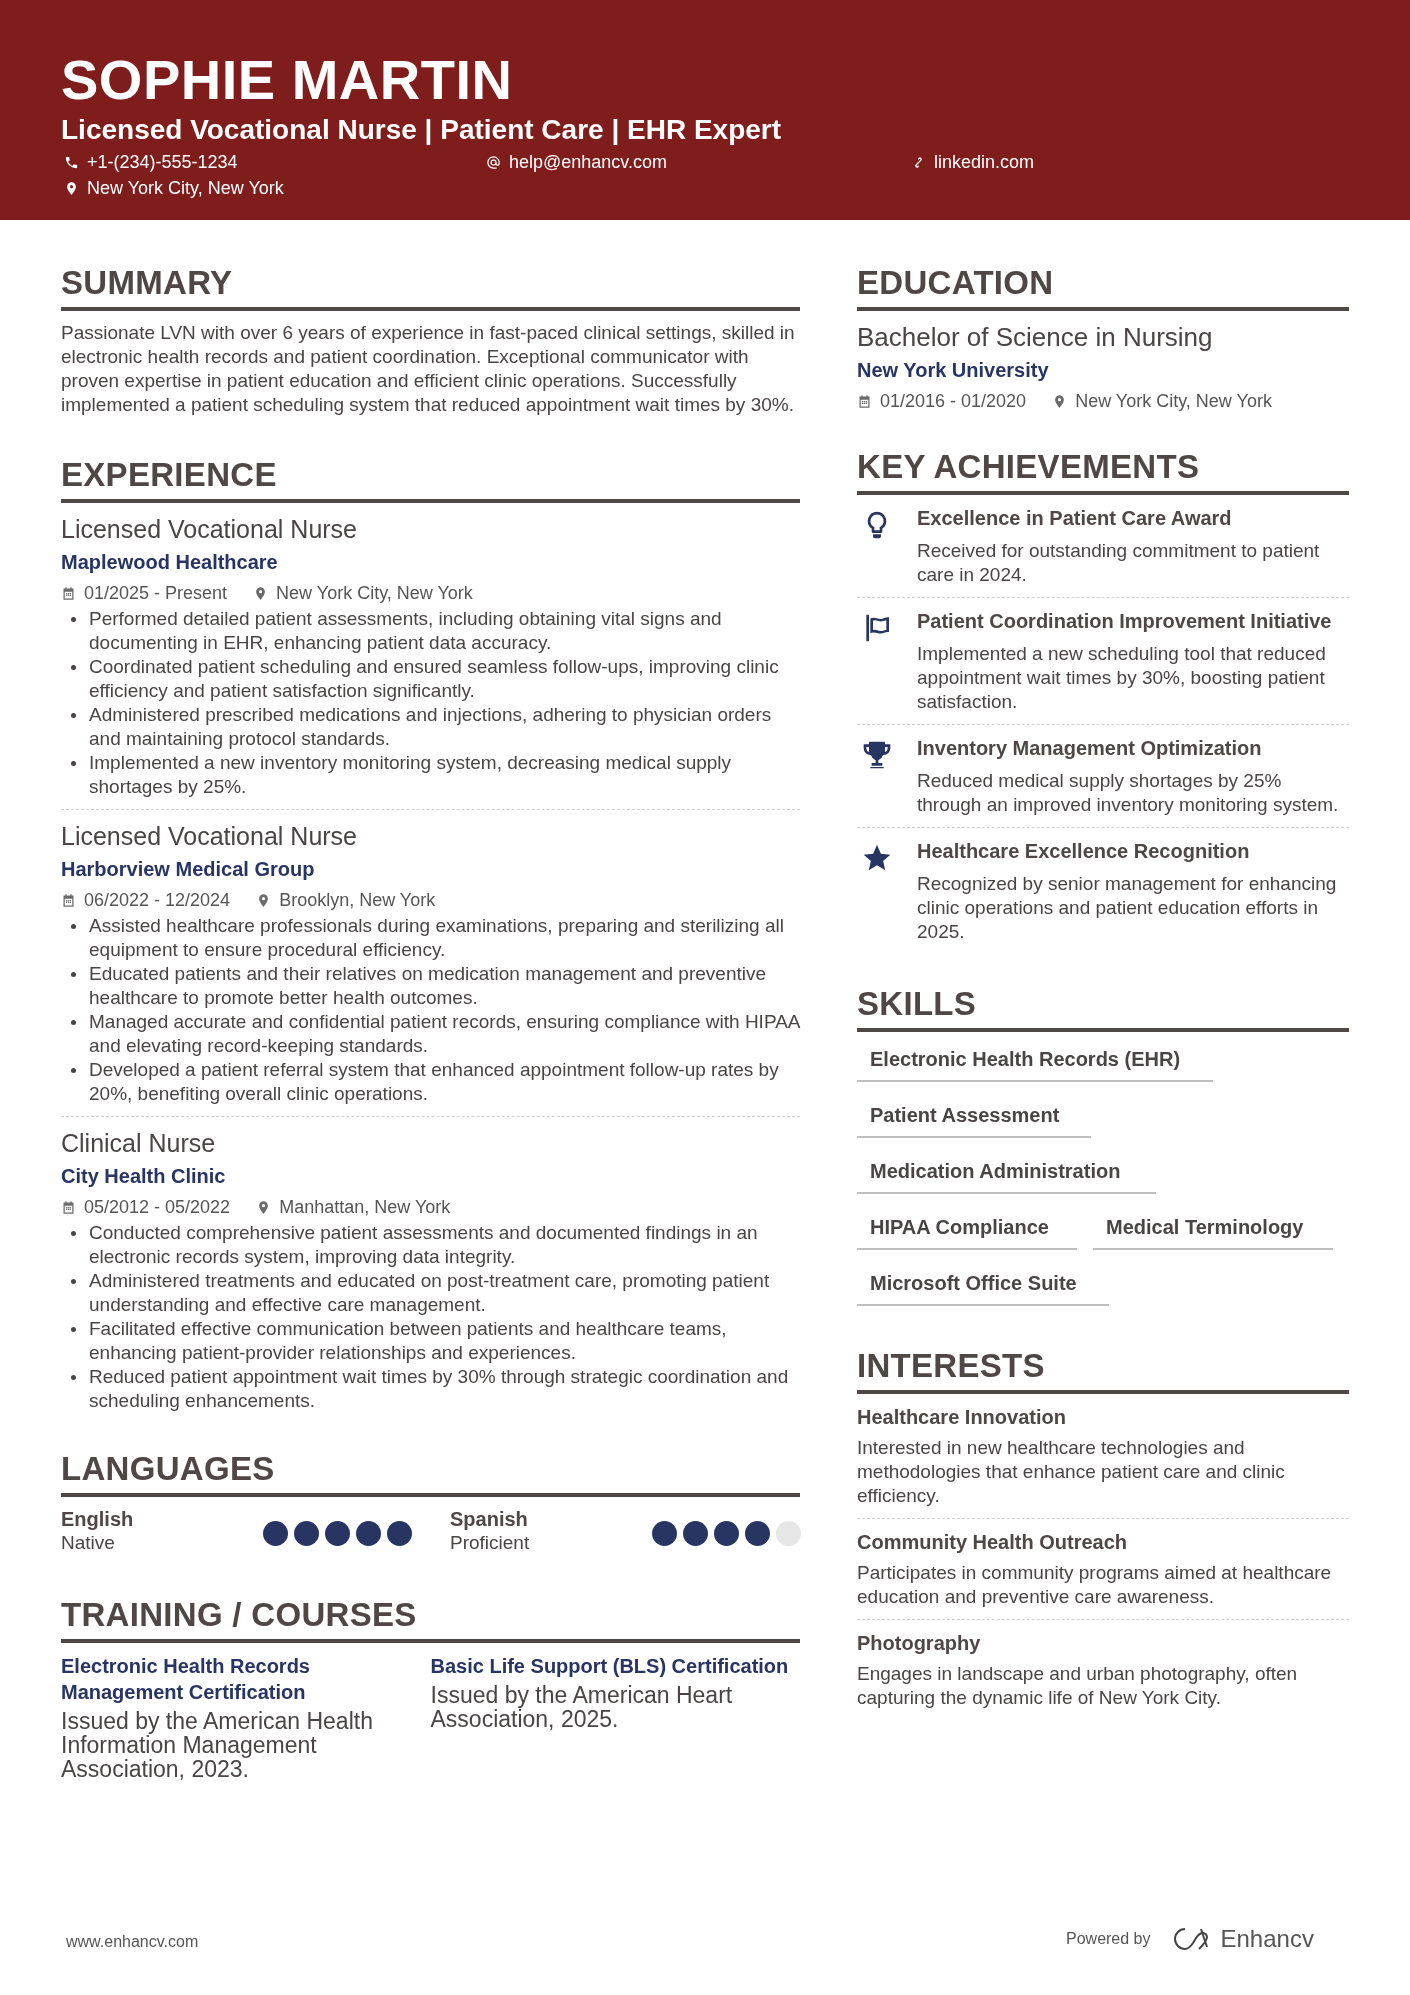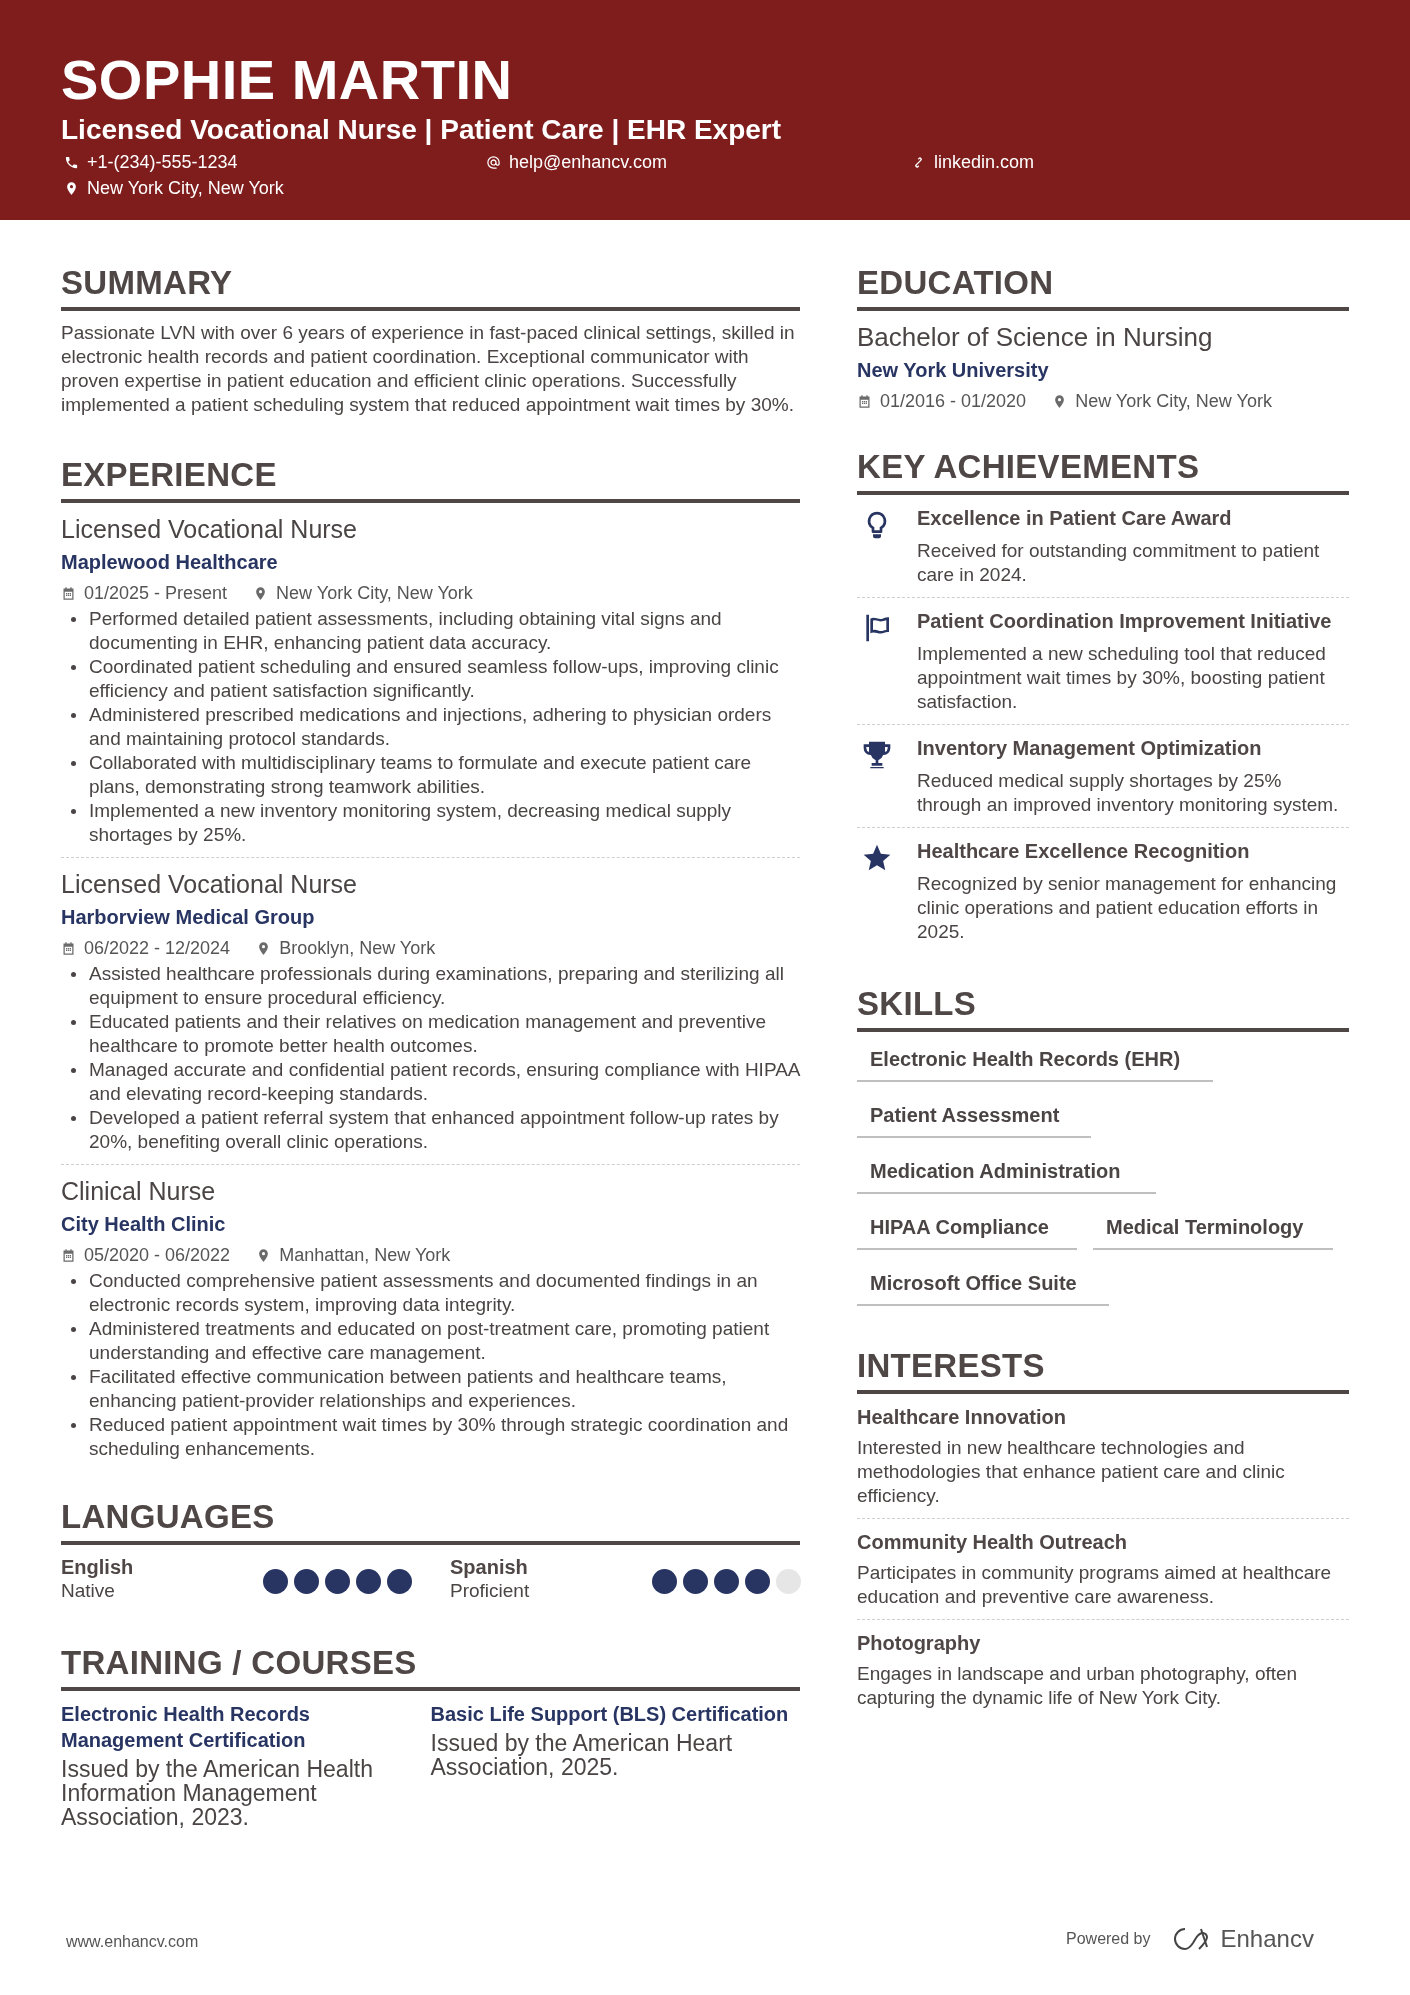--- a/index.html
+++ b/index.html
@@ -124,21 +124,20 @@
           <svg viewBox="0 0 24 24">
               <path d="M12 2a7 7 0 00-7 7c0 5.2 7 13 7 13s7-7.8 7-13a7 7 0 00-7-7zm0 9.5A2.5 2.5 0 1112 6.5a2.5 2.5 0 010 5z"></path>
             </svg>
           <span>New York City, New York</span>
         </span>
       </div>
       <ul class="bullets">
         <li>Performed detailed patient assessments, including obtaining vital signs and documenting in EHR, enhancing patient data accuracy.</li>
         <li>Coordinated patient scheduling and ensured seamless follow-ups, improving clinic efficiency and patient satisfaction significantly.</li>
         <li>Administered prescribed medications and injections, adhering to physician orders and maintaining protocol standards.</li>
-        <li>Collaborated with multidisciplinary teams to formulate and execute patient care plans, demonstrating strong teamwork abilities.</li>
         <li>Implemented a new inventory monitoring system, decreasing medical supply shortages by 25%.</li>
       </ul>
     </div>
     <div class="dash"></div>
 
     <div>
       <div class="job-title">Licensed Vocational Nurse</div>
       <div class="company">Harborview Medical Group</div>
       <div class="meta">
         <span class="m-item">
@@ -164,21 +163,21 @@
     <div class="dash"></div>
 
     <div>
       <div class="job-title">Clinical Nurse</div>
       <div class="company">City Health Clinic</div>
       <div class="meta">
         <span class="m-item">
           <svg viewBox="0 0 24 24">
               <path d="M7 2h2v2h6V2h2v2h3v18H4V4h3V2zm-1 7v11h12V9H6zm2 2h2v2H8v-2zm3 0h2v2h-2v-2zm3 0h2v2h-2v-2zm-6 3h2v2H8v-2zm3 0h2v2h-2v-2zm3 0h2v2h-2v-2z"></path>
             </svg>
-          <span>05/2020 - 06/2022</span>
+          <span>05/2012 - 05/2022</span>
         </span>
         <span class="m-item">
           <svg viewBox="0 0 24 24">
               <path d="M12 2a7 7 0 00-7 7c0 5.2 7 13 7 13s7-7.8 7-13a7 7 0 00-7-7zm0 9.5A2.5 2.5 0 1112 6.5a2.5 2.5 0 010 5z"></path>
             </svg>
           <span>Manhattan, New York</span>
         </span>
       </div>
       <ul class="bullets">
         <li>Conducted comprehensive patient assessments and documented findings in an electronic records system, improving data integrity.</li>

